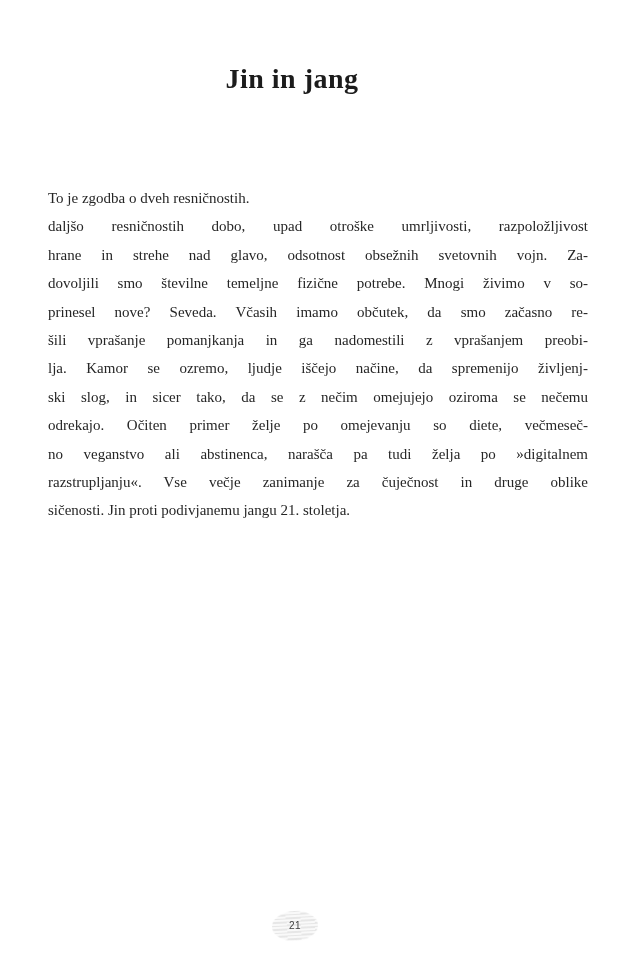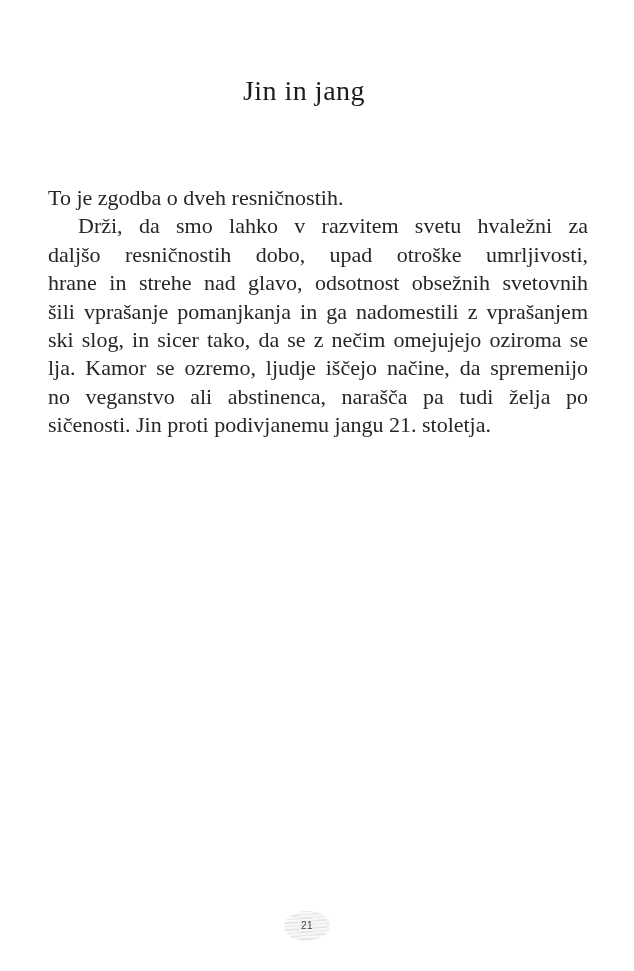--- a/index.html
+++ b/index.html
@@ -25,38 +25,38 @@
     line-height: 34px;
     color: #1c1c1c;
     letter-spacing: 0.5px;
   }
   .text-block {
     position: absolute;
     top: 184px;
     left: 48px;
     width: 540px;
     color: #262626;
-    font-size: 22px;
+    font-size: 15px;
   }
   .line {
     height: 28.4px;
     line-height: 28.4px;
     overflow: hidden;
     white-space: normal;
   }
   .line.just {
     text-align: justify;
     text-align-last: justify;
   }
   .line.indent {
     text-indent: 30px;
   }
   .footer {
     position: absolute;
-    left: 284px;
+    left: 272px;
     top: 911px;
     width: 46px;
     height: 30px;
   }
   .ornament {
     position: absolute;
     left: 0;
     top: 0;
     width: 46px;
     height: 30px;
@@ -83,31 +83,34 @@
     font-family: "Liberation Sans", sans-serif;
     color: #3f3f3f;
     letter-spacing: 0.5px;
   }
 </style>
 </head>
 <body>
 
 <div class="page">
 
-  <h1 class="chapter-title" style="margin:12px; font-weight:normal;">Jin in jang</h1>
+  <h1 class="chapter-title" style="margin:0; font-weight:bold;">Jin in jang</h1>
 
   <div class="text-block">
     <div class="line">To je zgodba o dveh resničnostih.</div>
-    <div class="line just indent">Drži, da smo lahko v razvitem svetu hvaležni za marsikaj. Za</div>
     <div class="line just">daljšo resničnostih dobo, upad otroške umrljivosti, razpoložljivost</div>
     <div class="line just">hrane in strehe nad glavo, odsotnost obsežnih svetovnih vojn. Za-</div>
+    <div class="line just">dovoljili smo številne temeljne fizične potrebe. Mnogi živimo v so-</div>
+    <div class="line just">prinesel nove? Seveda. Včasih imamo občutek, da smo začasno re-</div>
     <div class="line just">šili vprašanje pomanjkanja in ga nadomestili z vprašanjem preobi-</div>
+    <div class="line just">lja. Kamor se ozremo, ljudje iščejo načine, da spremenijo življenj-</div>
     <div class="line just">ski slog, in sicer tako, da se z nečim omejujejo oziroma se nečemu</div>
-    <div class="line just">lja. Kamor se ozremo, ljudje iščejo načine, da spremenijo življenj-</div>
+    <div class="line just">odrekajo. Očiten primer želje po omejevanju so diete, večmeseč-</div>
     <div class="line just">no veganstvo ali abstinenca, narašča pa tudi želja po »digitalnem</div>
+    <div class="line just">razstrupljanju«. Vse večje zanimanje za čuječnost in druge oblike</div>
     <div class="line">sičenosti. Jin proti podivjanemu jangu 21. stoletja.</div>
   </div>
 
   <div class="footer">
     <div class="ornament"></div>
     <div class="page-number">21</div>
   </div>
 
 </div>
 

